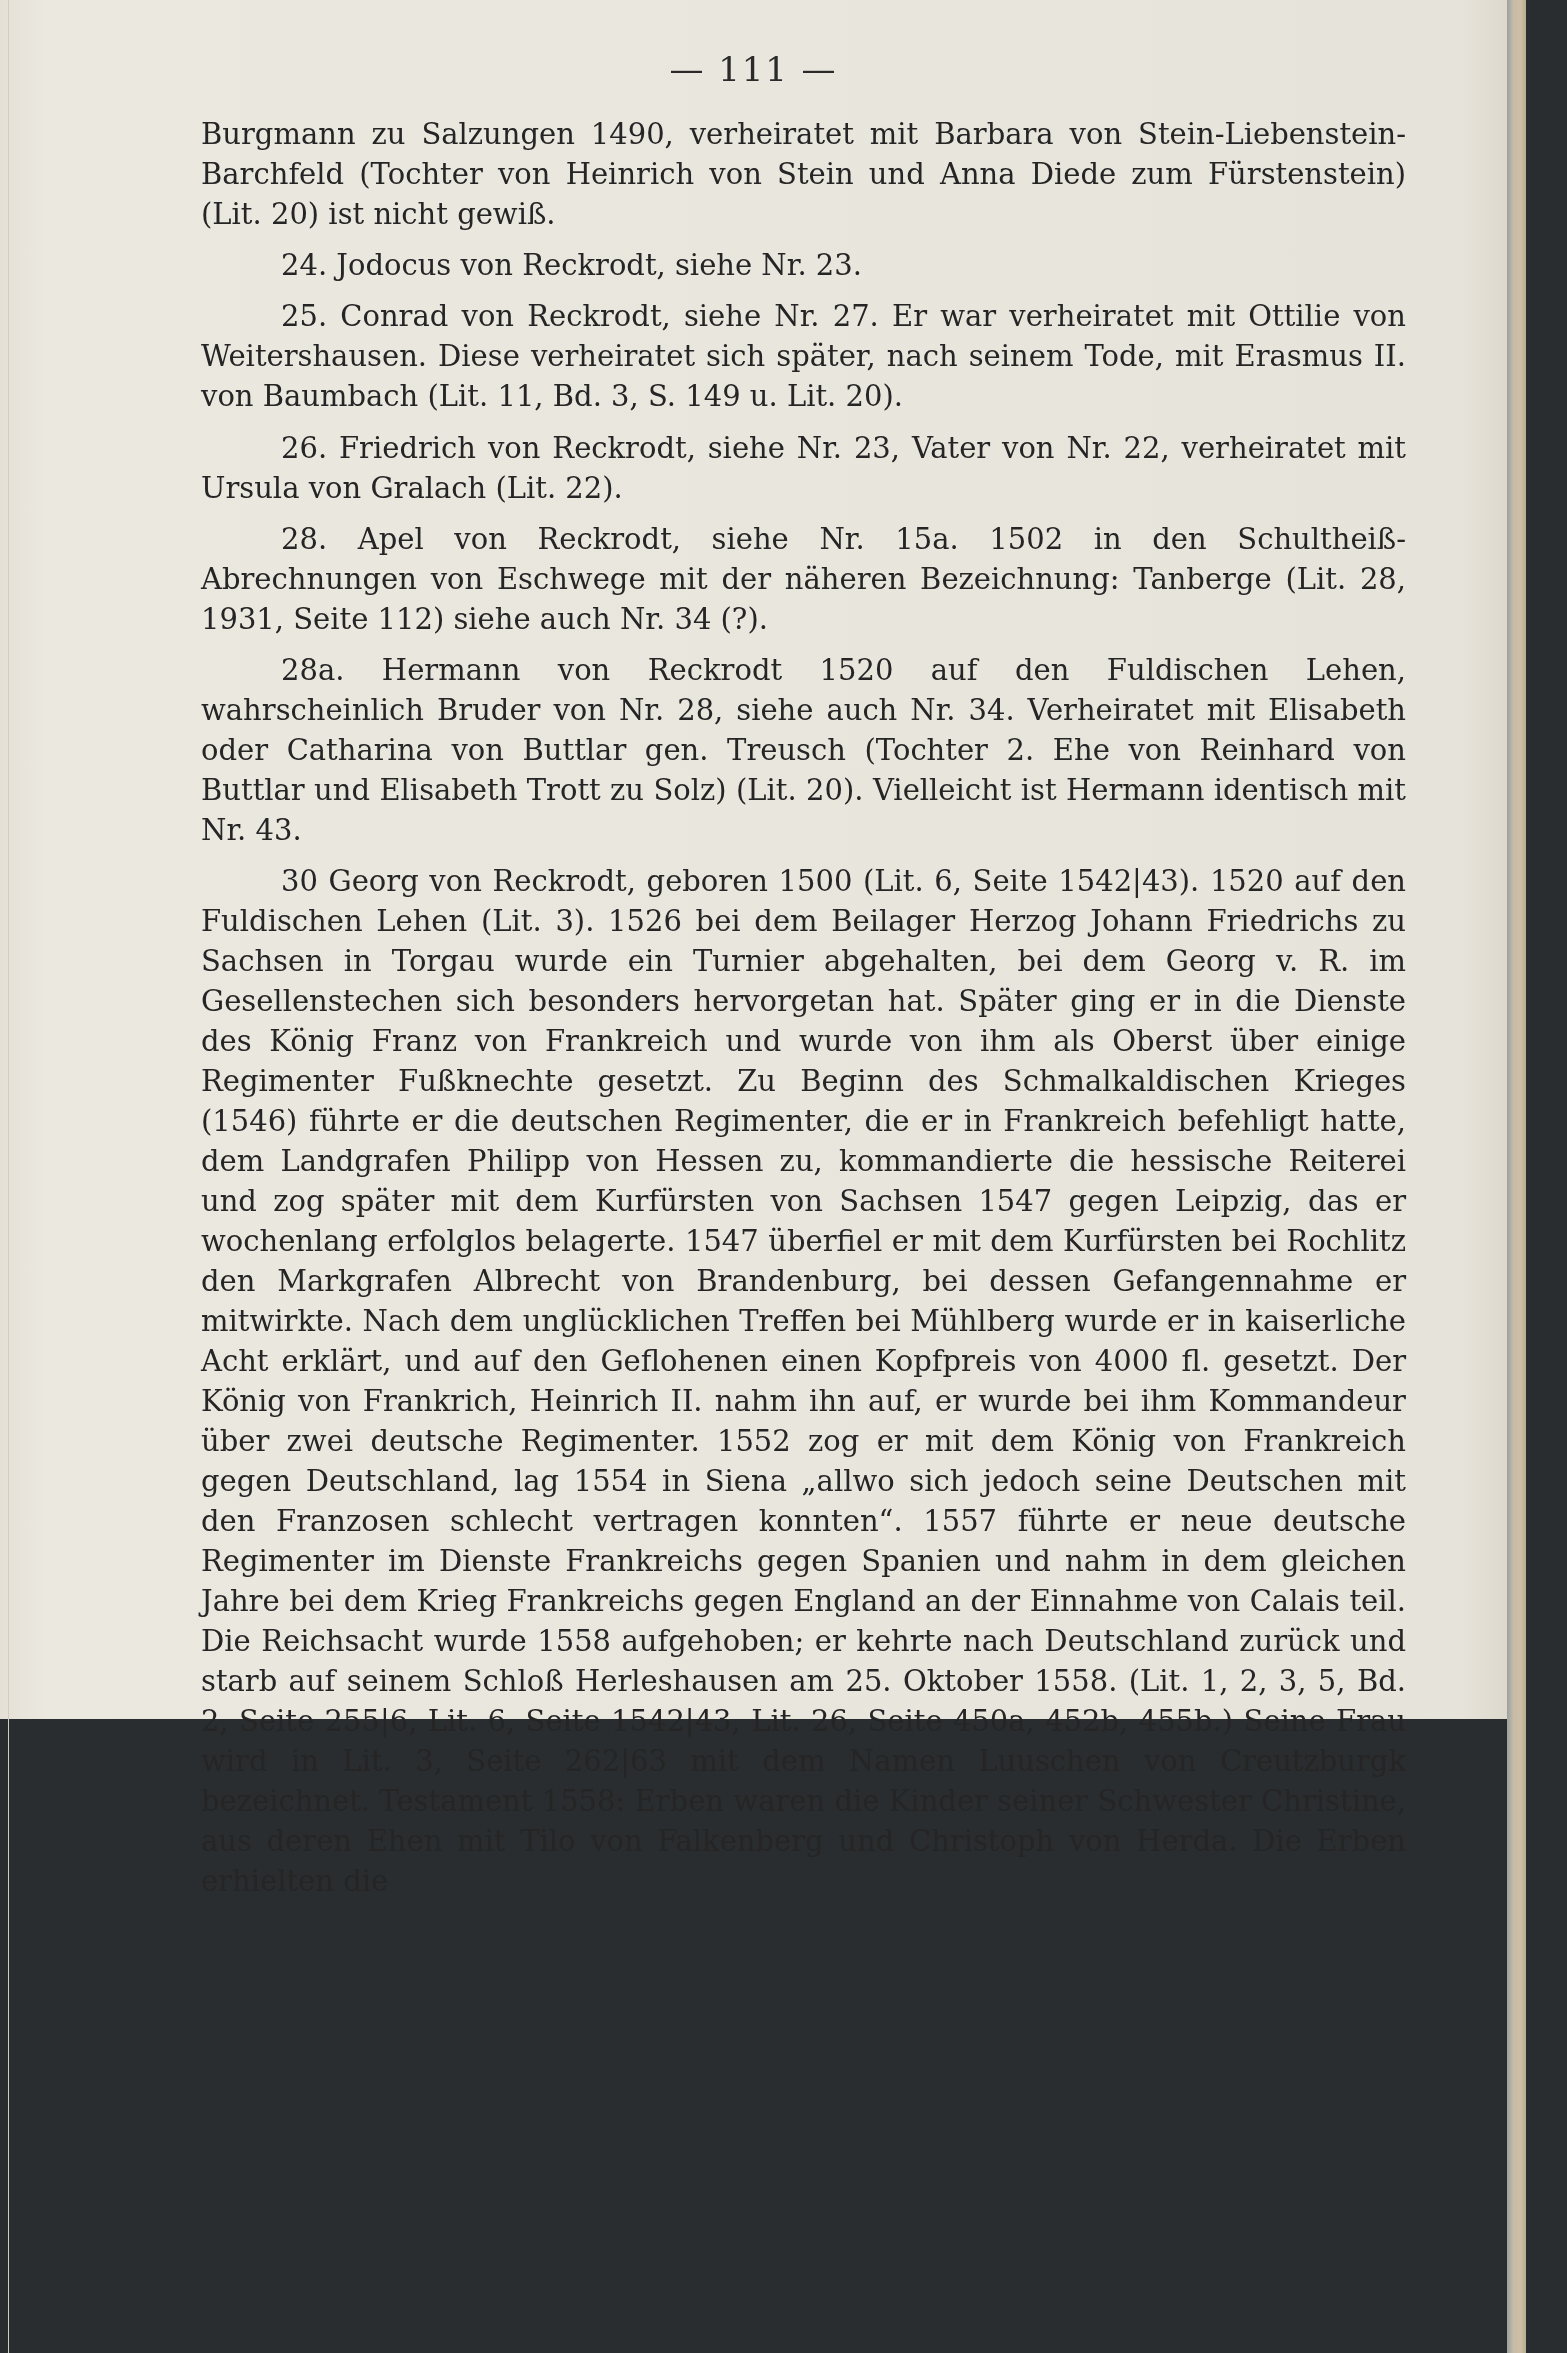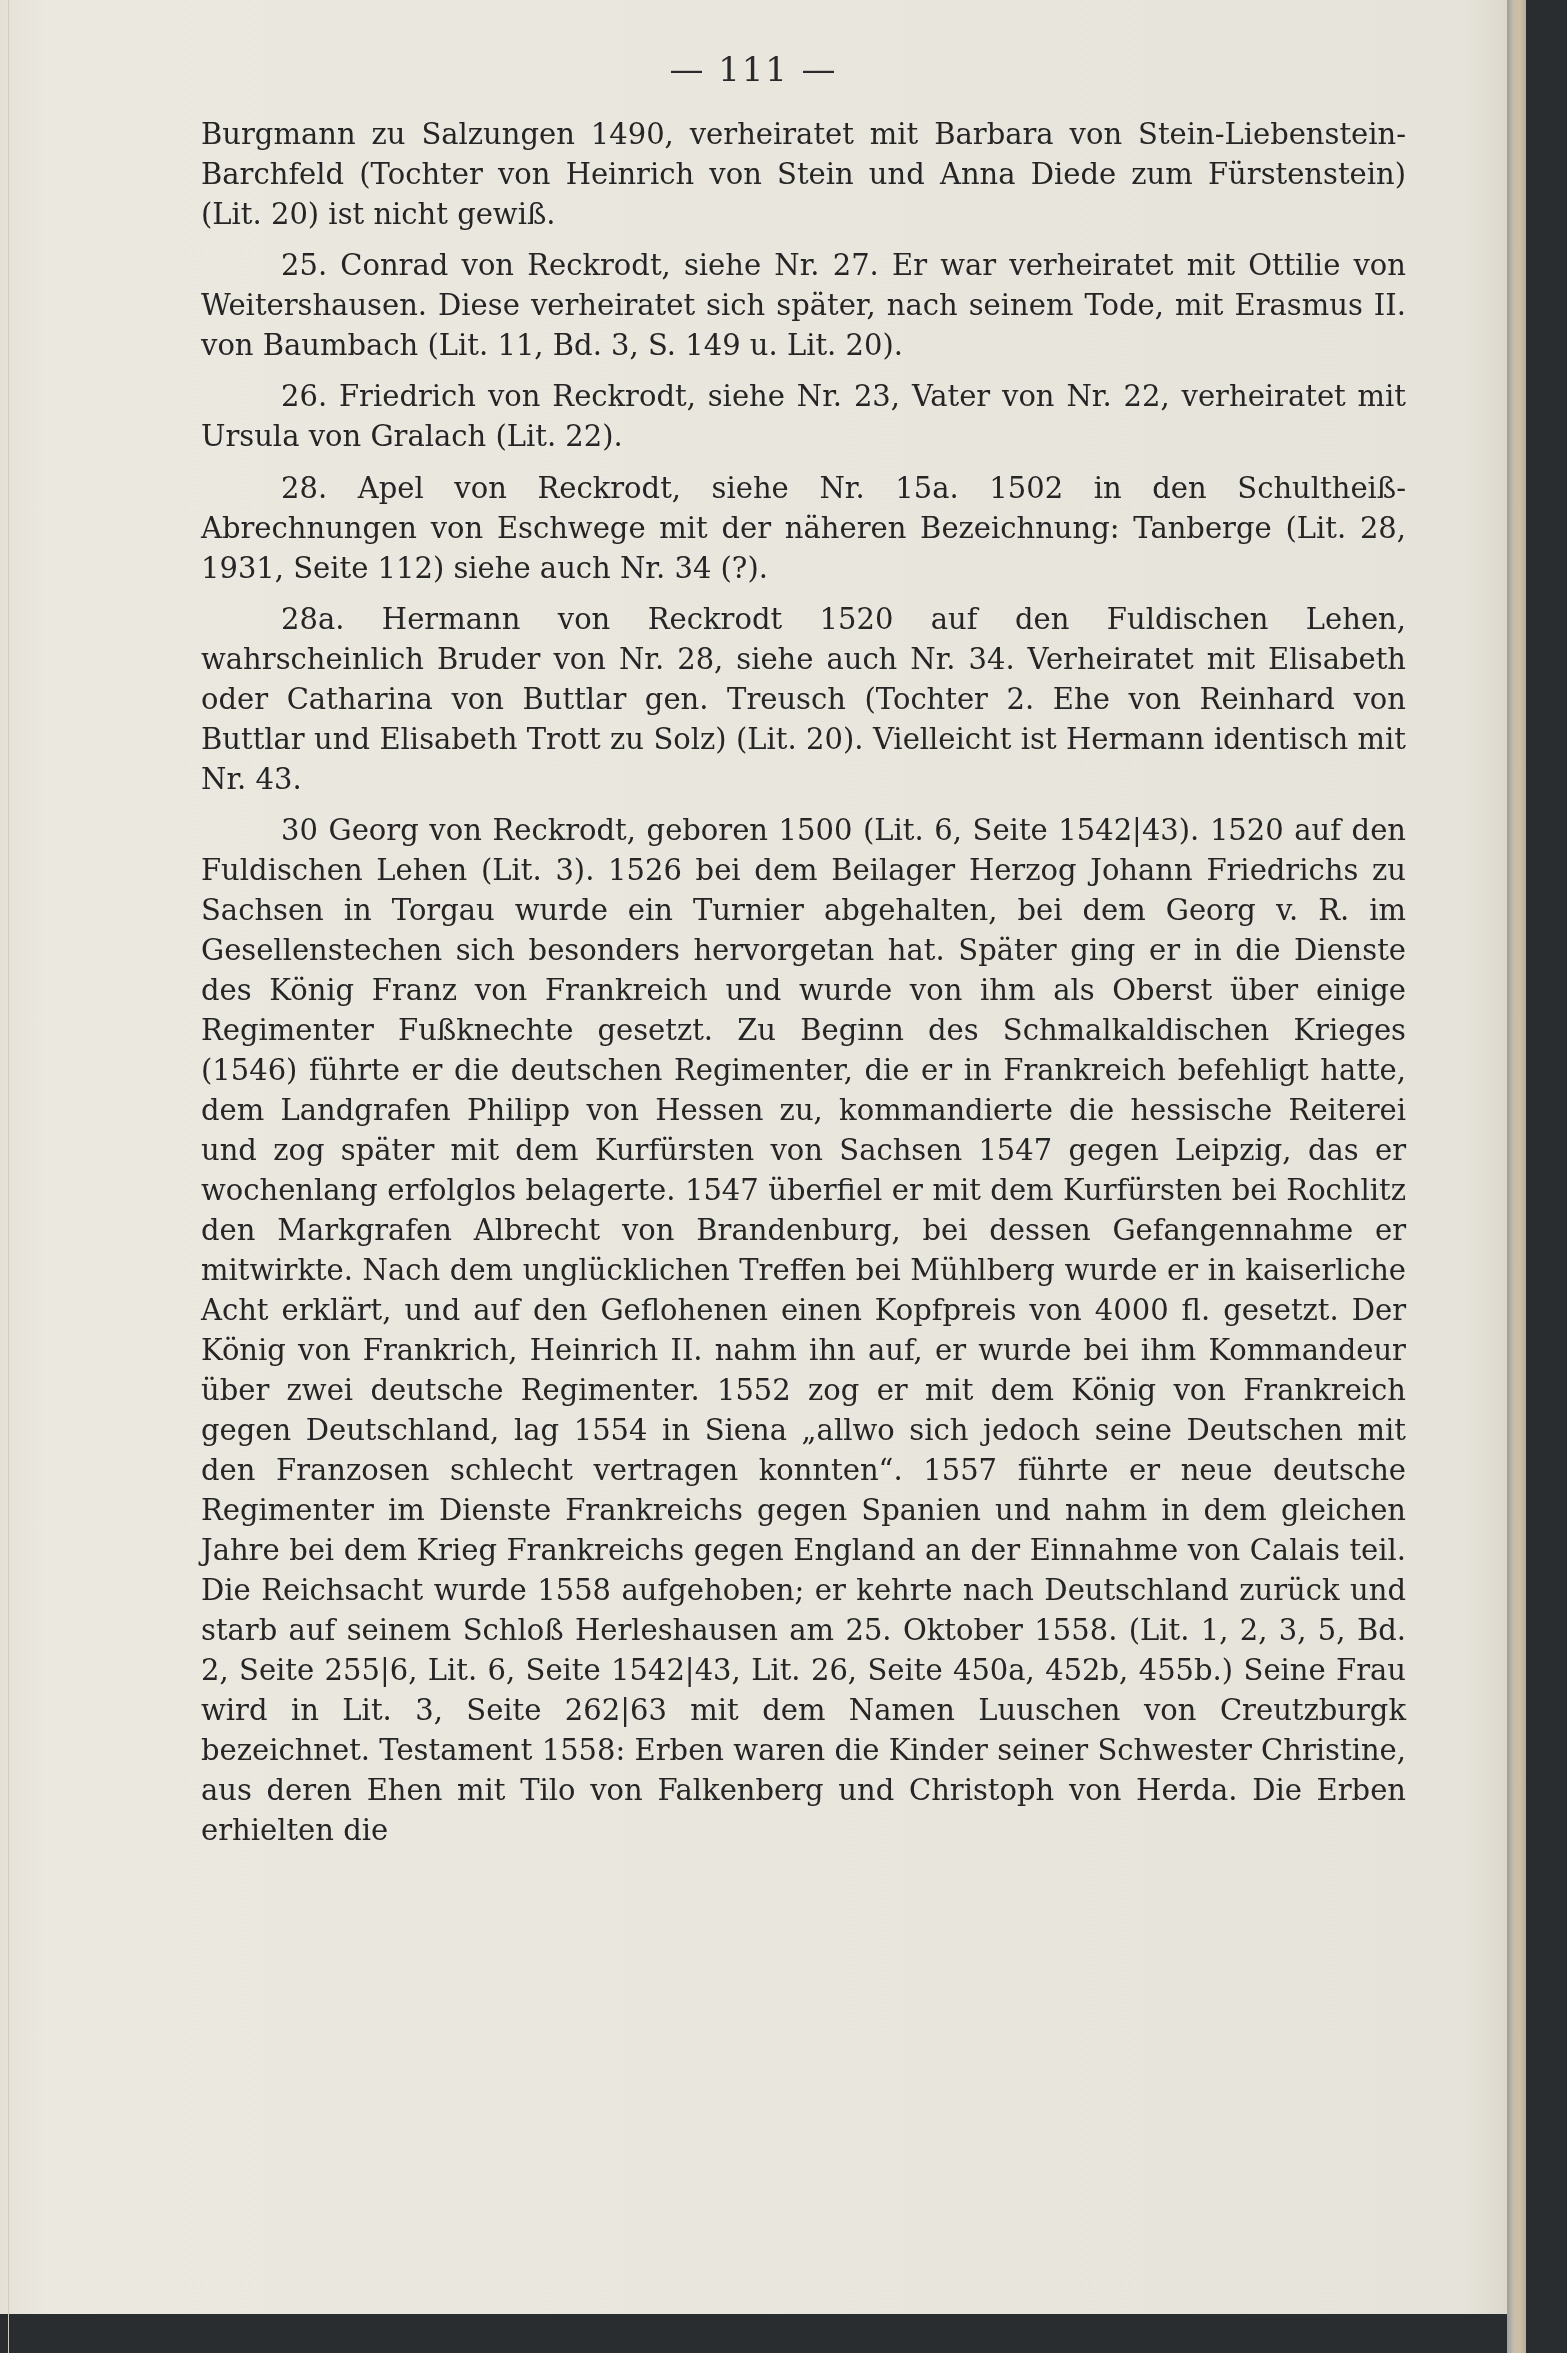--- a/index.html
+++ b/index.html
@@ -12,21 +12,21 @@
       background: #2a2d30;
       position: relative;
       overflow: hidden;
       font-family: "DejaVu Serif", "Liberation Serif", serif;
     }
     .page {
       position: absolute;
       left: 0;
       top: 0;
       width: 1507px;
-      height: 2314px;
+      height: 1719px;
       background: linear-gradient(90deg, #e4e0d6 0%, #ebe8e0 3%, #e9e6de 50%, #e6e3da 97%, #dcd8cc 100%);
     }
     .page-edge {
       position: absolute;
       left: 1507px;
       top: 0;
       width: 19px;
       height: 2354px;
       background: linear-gradient(90deg, #9aa0a0 0%, #c7bca8 35%, #cdbfa6 70%, #b8ab92 100%);
     }
@@ -69,20 +69,21 @@
 </head>
 <body>
 
 <div class="page">
   <div class="binding-line"></div>
 
   <div class="page-number">— 111 —</div>
 
   <div class="text-block">
     <p class="para first">Burgmann zu Salzungen 1490, verheiratet mit Barbara von Stein-Liebenstein-Barchfeld (Tochter von Heinrich von Stein und Anna Diede zum Fürstenstein) (Lit. 20) ist nicht gewiß.</p>
+    <p class="para">24. Jodocus von Reckrodt, siehe Nr. 23.</p>
     <p class="para">25. Conrad von Reckrodt, siehe Nr. 27. Er war verheiratet mit Ottilie von Weitershausen. Diese verheiratet sich später, nach seinem Tode, mit Erasmus II. von Baumbach (Lit. 11, Bd. 3, S. 149 u. Lit. 20).</p>
     <p class="para">26. Friedrich von Reckrodt, siehe Nr. 23, Vater von Nr. 22, verheiratet mit Ursula von Gralach (Lit. 22).</p>
     <p class="para">28. Apel von Reckrodt, siehe Nr. 15a. 1502 in den Schultheiß-Abrechnungen von Eschwege mit der näheren Bezeichnung: Tanberge (Lit. 28, 1931, Seite 112) siehe auch Nr. 34 (?).</p>
     <p class="para">28a. Hermann von Reckrodt 1520 auf den Fuldischen Lehen, wahrscheinlich Bruder von Nr. 28, siehe auch Nr. 34. Verheiratet mit Elisabeth oder Catharina von Buttlar gen. Treusch (Tochter 2. Ehe von Reinhard von Buttlar und Elisabeth Trott zu Solz) (Lit. 20). Vielleicht ist Hermann identisch mit Nr. 43.</p>
     <p class="para">30 Georg von Reckrodt, geboren 1500 (Lit. 6, Seite 1542|43). 1520 auf den Fuldischen Lehen (Lit. 3). 1526 bei dem Beilager Herzog Johann Friedrichs zu Sachsen in Torgau wurde ein Turnier abgehalten, bei dem Georg v. R. im Gesellenstechen sich besonders hervorgetan hat. Später ging er in die Dienste des König Franz von Frankreich und wurde von ihm als Oberst über einige Regimenter Fußknechte gesetzt. Zu Beginn des Schmalkaldischen Krieges (1546) führte er die deutschen Regimenter, die er in Frankreich befehligt hatte, dem Landgrafen Philipp von Hessen zu, kommandierte die hessische Reiterei und zog später mit dem Kurfürsten von Sachsen 1547 gegen Leipzig, das er wochenlang erfolglos belagerte. 1547 überfiel er mit dem Kurfürsten bei Rochlitz den Markgrafen Albrecht von Brandenburg, bei dessen Gefangennahme er mitwirkte. Nach dem unglücklichen Treffen bei Mühlberg wurde er in kaiserliche Acht erklärt, und auf den Geflohenen einen Kopfpreis von 4000 fl. gesetzt. Der König von Frankrich, Heinrich II. nahm ihn auf, er wurde bei ihm Kommandeur über zwei deutsche Regimenter. 1552 zog er mit dem König von Frankreich gegen Deutschland, lag 1554 in Siena „allwo sich jedoch seine Deutschen mit den Franzosen schlecht vertragen konnten“. 1557 führte er neue deutsche Regimenter im Dienste Frankreichs gegen Spanien und nahm in dem gleichen Jahre bei dem Krieg Frankreichs gegen England an der Einnahme von Calais teil. Die Reichsacht wurde 1558 aufgehoben; er kehrte nach Deutschland zurück und starb auf seinem Schloß Herleshausen am 25. Oktober 1558. (Lit. 1, 2, 3, 5, Bd. 2, Seite 255|6, Lit. 6, Seite 1542|43, Lit. 26, Seite 450a, 452b, 455b.) Seine Frau wird in Lit. 3, Seite 262|63 mit dem Namen Luuschen von Creutzburgk bezeichnet. Testament 1558: Erben waren die Kinder seiner Schwester Christine, aus deren Ehen mit Tilo von Falkenberg und Christoph von Herda. Die Erben erhielten die</p>
   </div>
 </div>
 
 <div class="page-edge"></div>
 

